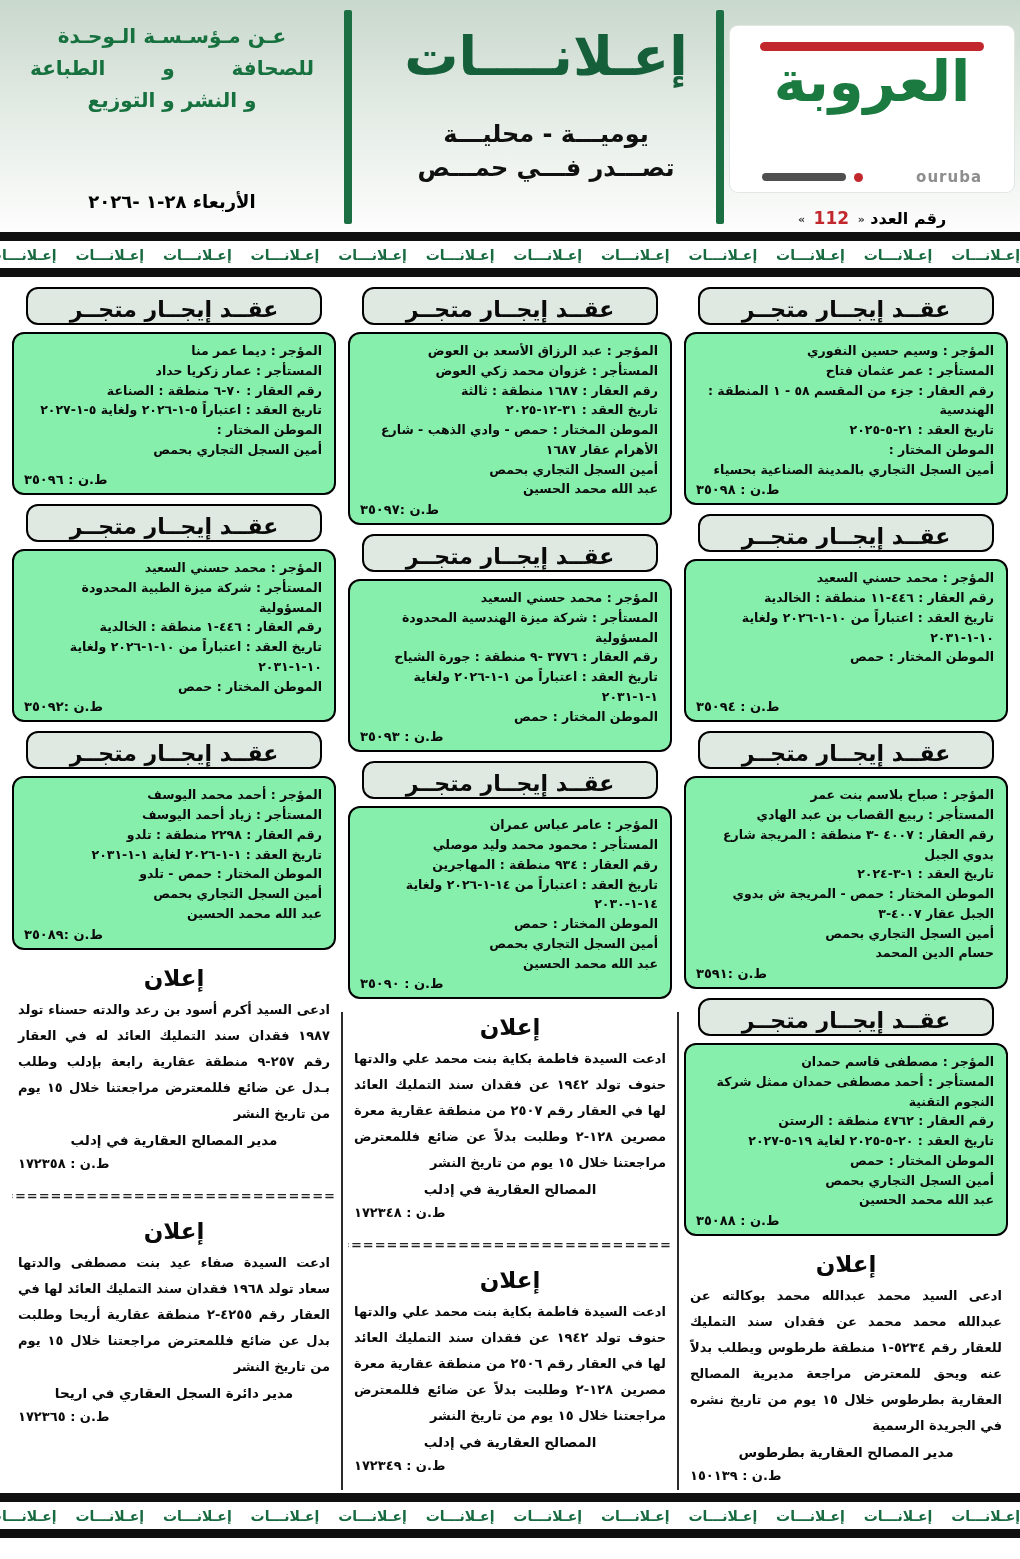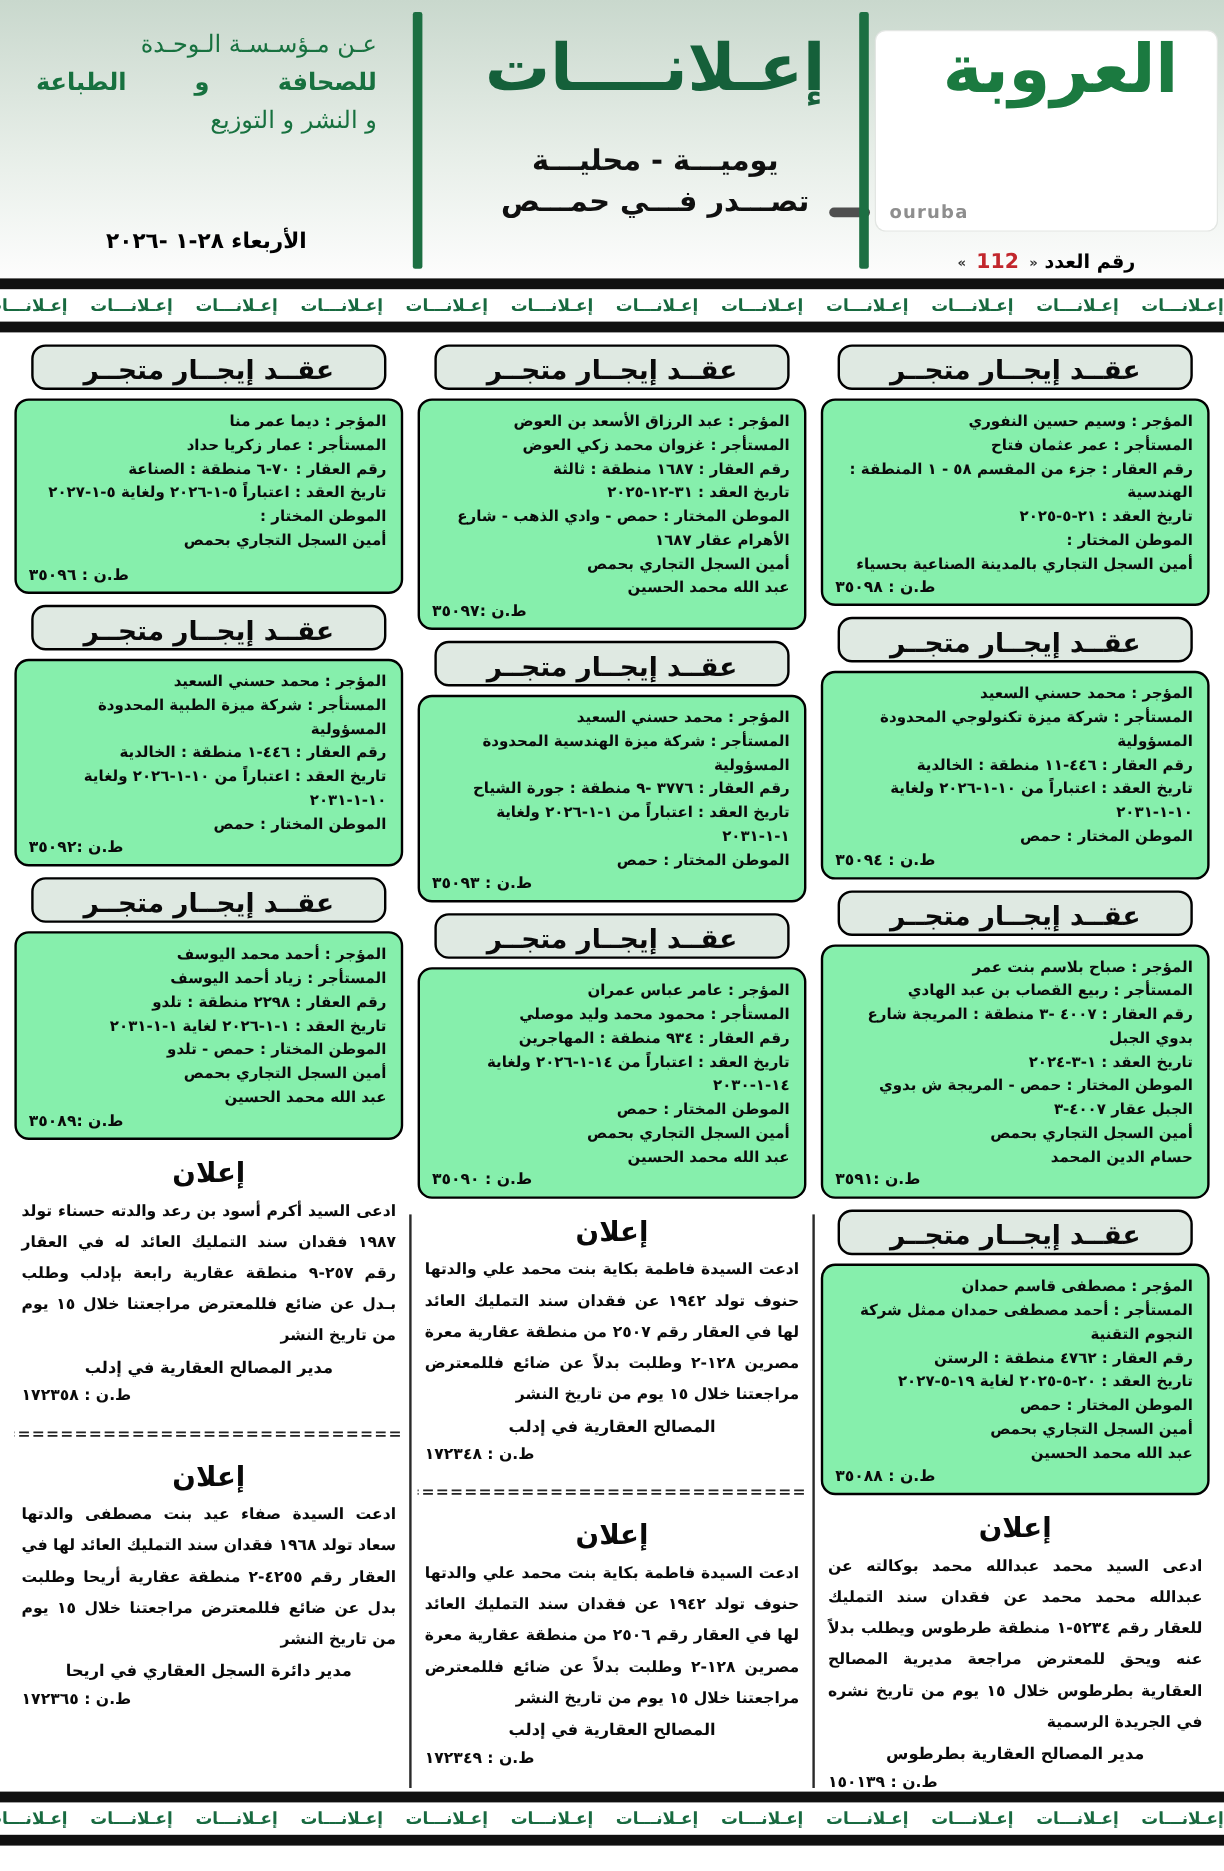--- a/index.html
+++ b/index.html
@@ -6,38 +6,38 @@
   .page{position:relative;width:1020px;height:1559px;margin:0 auto;background:#fff;
         font-family:"DejaVu Sans",sans-serif;overflow:hidden;direction:rtl;}
 
   
   .masthead{display:flex;height:232px;
     background:linear-gradient(180deg,#c9d8cd 0%,#e7eee8 55%,#fdfdfd 100%);}
   .vbar{width:8px;background:#1c6f42;margin:10px 0 8px;border-radius:2px;}
 
   .logo-section{width:296px;display:flex;flex-direction:column;align-items:center;padding-top:26px;}
   .logo-box{width:228px;height:150px;background:#fff;border-radius:8px;padding:10px 28px 6px;
-            box-shadow:0 0 0 1px #e3e6e3;display:flex;flex-direction:row;}
+            box-shadow:0 0 0 1px #e3e6e3;display:flex;flex-direction:column;}
   .logo-redbar{height:9px;background:#c2272d;border-radius:5px;margin:6px 2px 8px;}
   .logo-arabic{font-size:56px;font-weight:bold;color:#1b7a40;text-align:center;line-height:1.05;margin-top:-6px;}
   .logo-bottom{display:flex;align-items:center;gap:8px;padding:2px 4px 0;direction:ltr;margin-top:auto;}
   .logo-graybar{flex:0 0 38%;height:8px;background:#4f4f4f;border-radius:4px;}
   .logo-reddot{width:9px;height:9px;background:#c2272d;border-radius:50%;}
   .logo-latin{margin-left:auto;color:#8e8e8e;font-size:15px;font-weight:bold;letter-spacing:1px;}
   .issue-line{margin-top:16px;font-size:16px;font-weight:bold;color:#000;}
   .issue-bracket{font-size:11px;vertical-align:middle;color:#333;}
   .issue-number{color:#c2272d;font-size:17px;padding:0 3px;}
 
   .center-section{flex:1;display:flex;flex-direction:column;align-items:center;padding-top:30px;margin-left:24px;}
   .masthead-title{font-size:54px;font-weight:bold;color:#15603a;line-height:1;}
   .masthead-sub1{margin-top:36px;font-size:24px;font-weight:bold;color:#101010;}
   .masthead-sub2{margin-top:6px;font-size:24px;font-weight:bold;color:#101010;}
 
   .foundation-section{width:284px;display:flex;flex-direction:column;padding:20px 30px 12px;}
-  .foundation-line{color:#17713f;font-weight:normal;font-size:20px;line-height:1.6;}
+  .foundation-line{color:#17713f;font-weight:bold;font-size:20px;text-align:center;line-height:1.6;}
   .foundation-line2{display:flex;justify-content:space-between;color:#17713f;font-weight:bold;font-size:20px;line-height:1.6;}
   .foundation-date{margin-top:auto;font-size:18px;font-weight:bold;color:#000;text-align:center;padding-bottom:8px;}
 
   
   .banner-bar{height:9px;background:#101010;}
   .banner-text{text-align:center;color:#186a40;font-weight:bold;font-size:14px;
                padding:6px 0 5px;white-space:nowrap;overflow:hidden;word-spacing:14px;}
   .banner.bottom{position:absolute;top:1493px;left:0;width:100%;}
 
   
@@ -129,21 +129,20 @@
             <div class="ad-line">تاريخ العقد :  ٢١-٥-٢٠٢٥</div>
             <div class="ad-line">الموطن المختار :</div>
             <div class="ad-line center">أمين السجل التجاري بالمدينة الصناعية بحسياء</div>
             <div class="tn">ط.ن : ٣٥٠٩٨</div>
           </div>
         </div>
         <div class="ad-card">
           <div class="ad-title-box">عقــد إيجــار متجــر</div>
           <div class="ad-body-box">
             <div class="ad-line">المؤجر :   محمد حسني السعيد</div>
-            <div class="ad-line">المستأجر : شركة ميزة تكنولوجي المحدودة المسؤولية</div>
             <div class="ad-line">رقم العقار :  ٤٤٦-١١  منطقة : الخالدية</div>
             <div class="ad-line">تاريخ العقد :   اعتباراً من ١٠-١-٢٠٢٦ ولغاية ١٠-١-٢٠٣١</div>
             <div class="ad-line">الموطن المختار : حمص</div>
             <div class="tn">ط.ن : ٣٥٠٩٤</div>
           </div>
         </div>
         <div class="ad-card">
           <div class="ad-title-box">عقــد إيجــار متجــر</div>
           <div class="ad-body-box">
             <div class="ad-line">المؤجر :   صباح بلاسم بنت عمر</div>

